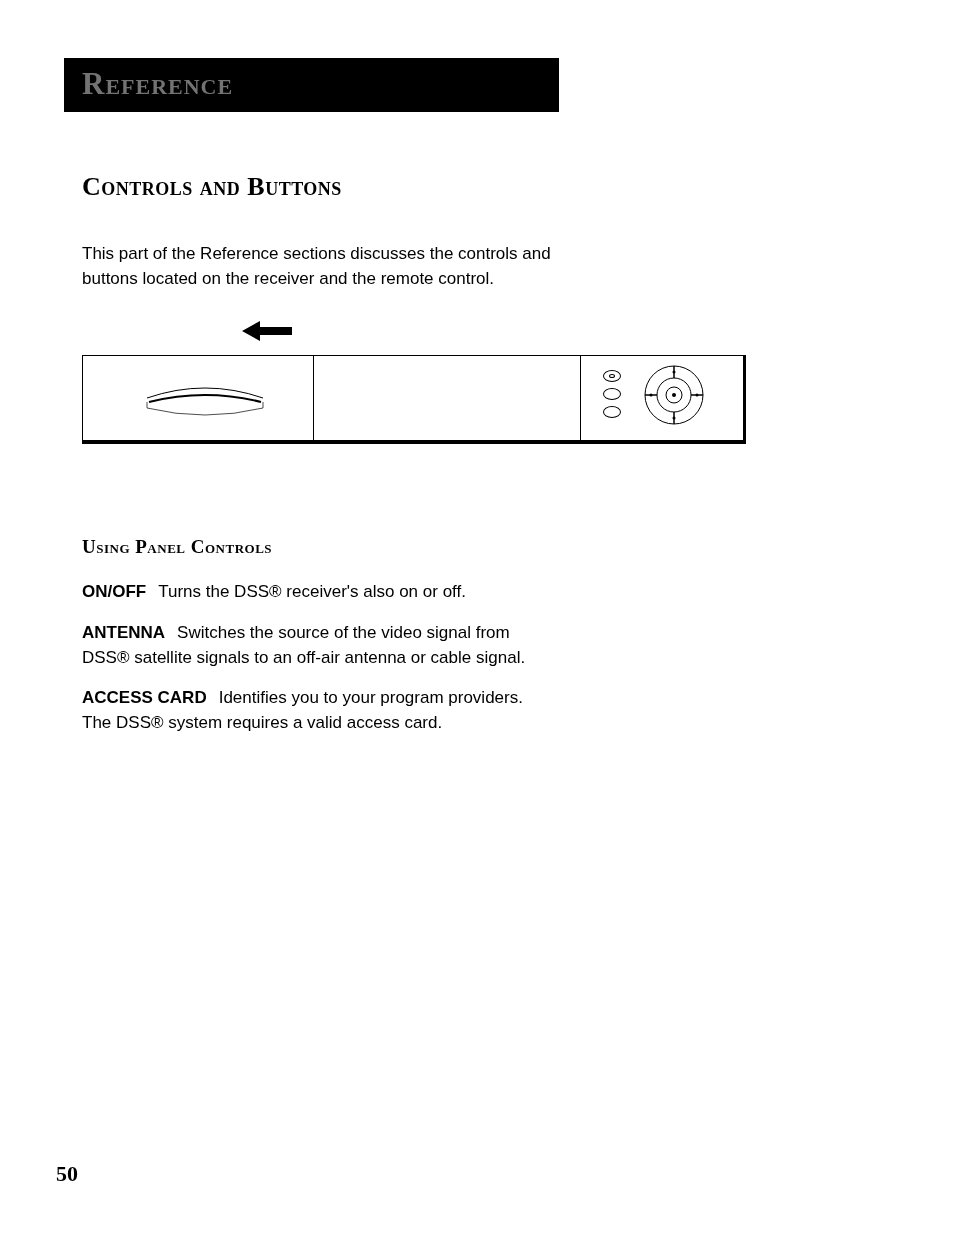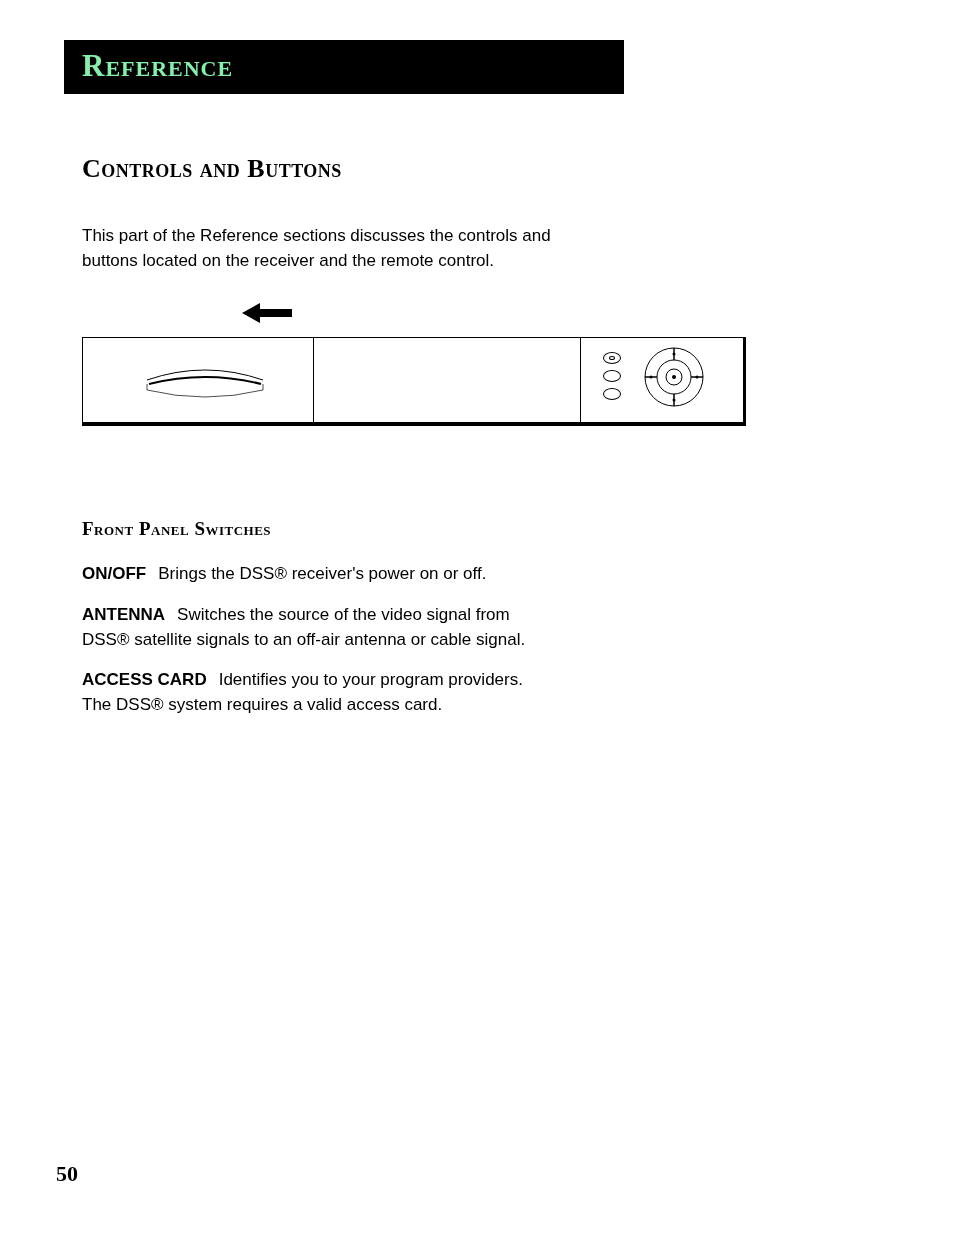--- a/index.html
+++ b/index.html
@@ -8,24 +8,24 @@
     background: #ffffff;
     font-family: "Segoe UI", "Helvetica Neue", Arial, sans-serif;
     color: #000;
     width: 954px;
     height: 1235px;
     position: relative;
     box-sizing: border-box;
   }
   .header-bar {
     background: #000;
-    color: #86efac;
-    width: 560px;
+    color: #737373;
+    width: 495px;
     margin-left: 64px;
-    margin-top: 40px;
+    margin-top: 58px;
     padding: 8px 18px 10px 18px;
     box-sizing: border-box;
   }
   .header-title {
     font-family: Georgia, 'Times New Roman', serif;
     font-variant: small-caps;
     font-size: 31px;
     font-weight: bold;
     letter-spacing: 1px;
   }
@@ -173,22 +173,22 @@
             <circle cx="35" cy="12" r="1.5" fill="#000"></circle>
             <circle cx="58" cy="35" r="1.5" fill="#000"></circle>
             <circle cx="35" cy="58" r="1.5" fill="#000"></circle>
             <circle cx="12" cy="35" r="1.5" fill="#000"></circle>
           </svg>
         </span>
       </div>
     </div>
   </div>
 
-  <div class="sub-heading">Front Panel Switches</div>
+  <div class="sub-heading">Using Panel Controls</div>
 
   <div class="desc-list">
-    <p><span class="term">ON/OFF</span><span>Brings the DSS® receiver's power on or off.</span></p>
+    <p><span class="term">ON/OFF</span><span>Turns the DSS® receiver's also on or off.</span></p>
     <p><span class="term">ANTENNA</span><span>Switches the source of the video signal from DSS® satellite signals to an off-air antenna or cable signal.</span></p>
     <p><span class="term">ACCESS CARD</span><span>Identifies you to your program providers.  The DSS® system requires a valid access card.</span></p>
   </div>
 </div>
 
 <div class="page-num">50</div>
 
 </body></html>

